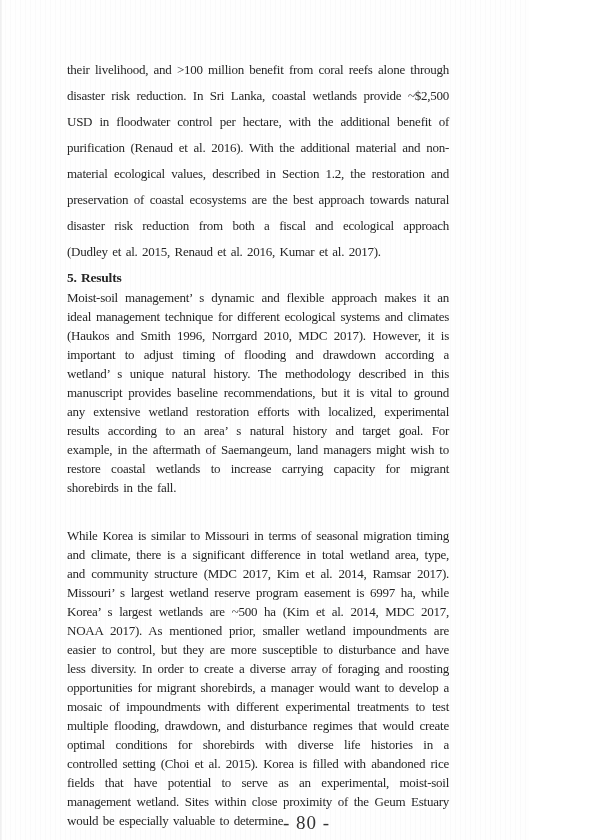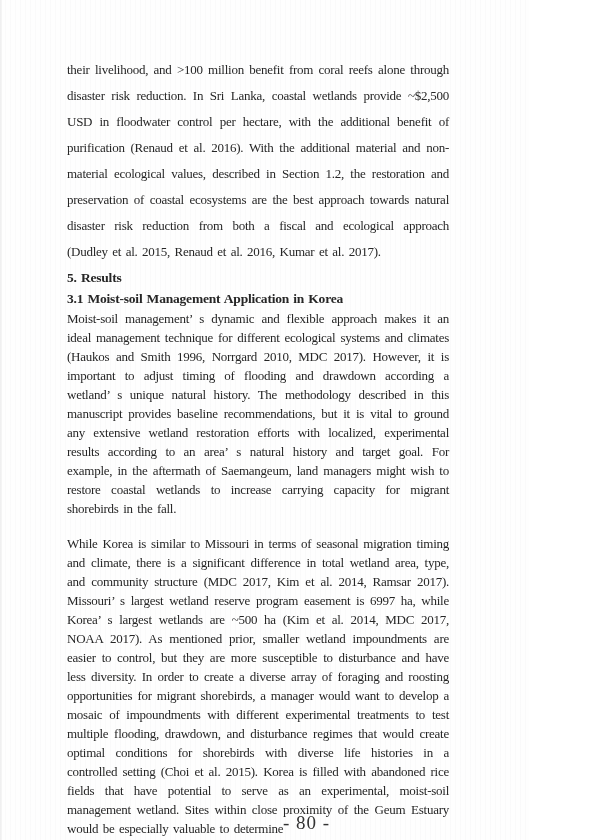--- a/index.html
+++ b/index.html
@@ -45,21 +45,21 @@
   }
   .heading {
     margin: 0;
     font-size: 13.5px;
     line-height: 21px;
     font-weight: bold;
     letter-spacing: -0.2px;
     word-spacing: 1px;
   }
   .para-gap {
-    margin-top: 16px;
+    margin-top: 29px;
   }
   .footer {
     position: absolute;
     top: 812px;
     left: 0;
     width: 613px;
     text-align: center;
     font-size: 19px;
     letter-spacing: 1px;
     color: #333333;
@@ -67,21 +67,20 @@
 </style>
 </head>
 <body>
 
 <div class="page">
 
   <p class="body-text lead">their livelihood, and &gt;100 million benefit from coral reefs alone through disaster risk reduction. In Sri Lanka, coastal wetlands provide ~$2,500 USD in floodwater control per hectare, with the additional benefit of purification (Renaud et al. 2016). With the additional material and non-material ecological values, described in Section 1.2, the restoration and preservation of coastal ecosystems are the best approach towards natural disaster risk reduction from both a fiscal and ecological approach (Dudley et al. 2015, Renaud et al. 2016, Kumar et al. 2017).</p>
 
   <h2 class="heading">5. Results</h2>
 
-  <h3 class="heading">3.1 Moist-soil Management Application in Korea</h3>
 
   <p class="body-text">Moist-soil management’ s dynamic and flexible approach makes it an ideal management technique for different ecological systems and climates (Haukos and Smith 1996, Norrgard 2010, MDC 2017). However, it is important to adjust timing of flooding and drawdown according a wetland’ s unique natural history. The methodology described in this manuscript provides baseline recommendations, but it is vital to ground any extensive wetland restoration efforts with localized, experimental results according to an area’ s natural history and target goal. For example, in the aftermath of Saemangeum, land managers might wish to restore coastal wetlands to increase carrying capacity for migrant shorebirds in the fall.</p>
 
   <p class="body-text para-gap">While Korea is similar to Missouri in terms of seasonal migration timing and climate, there is a significant difference in total wetland area, type, and community structure (MDC 2017, Kim et al. 2014, Ramsar 2017). Missouri’ s largest wetland reserve program easement is 6997 ha, while Korea’ s largest wetlands are ~500 ha (Kim et al. 2014, MDC 2017, NOAA 2017). As mentioned prior, smaller wetland impoundments are easier to control, but they are more susceptible to disturbance and have less diversity. In order to create a diverse array of foraging and roosting opportunities for migrant shorebirds, a manager would want to develop a mosaic of impoundments with different experimental treatments to test multiple flooding, drawdown, and disturbance regimes that would create optimal conditions for shorebirds with diverse life histories in a controlled setting (Choi et al. 2015). Korea is filled with abandoned rice fields that have potential to serve as an experimental, moist-soil management wetland. Sites within close proximity of the Geum Estuary would be especially valuable to determine</p>
 
   <div class="footer">- 80 -</div>
 
 </div>
 
 </body></html>

